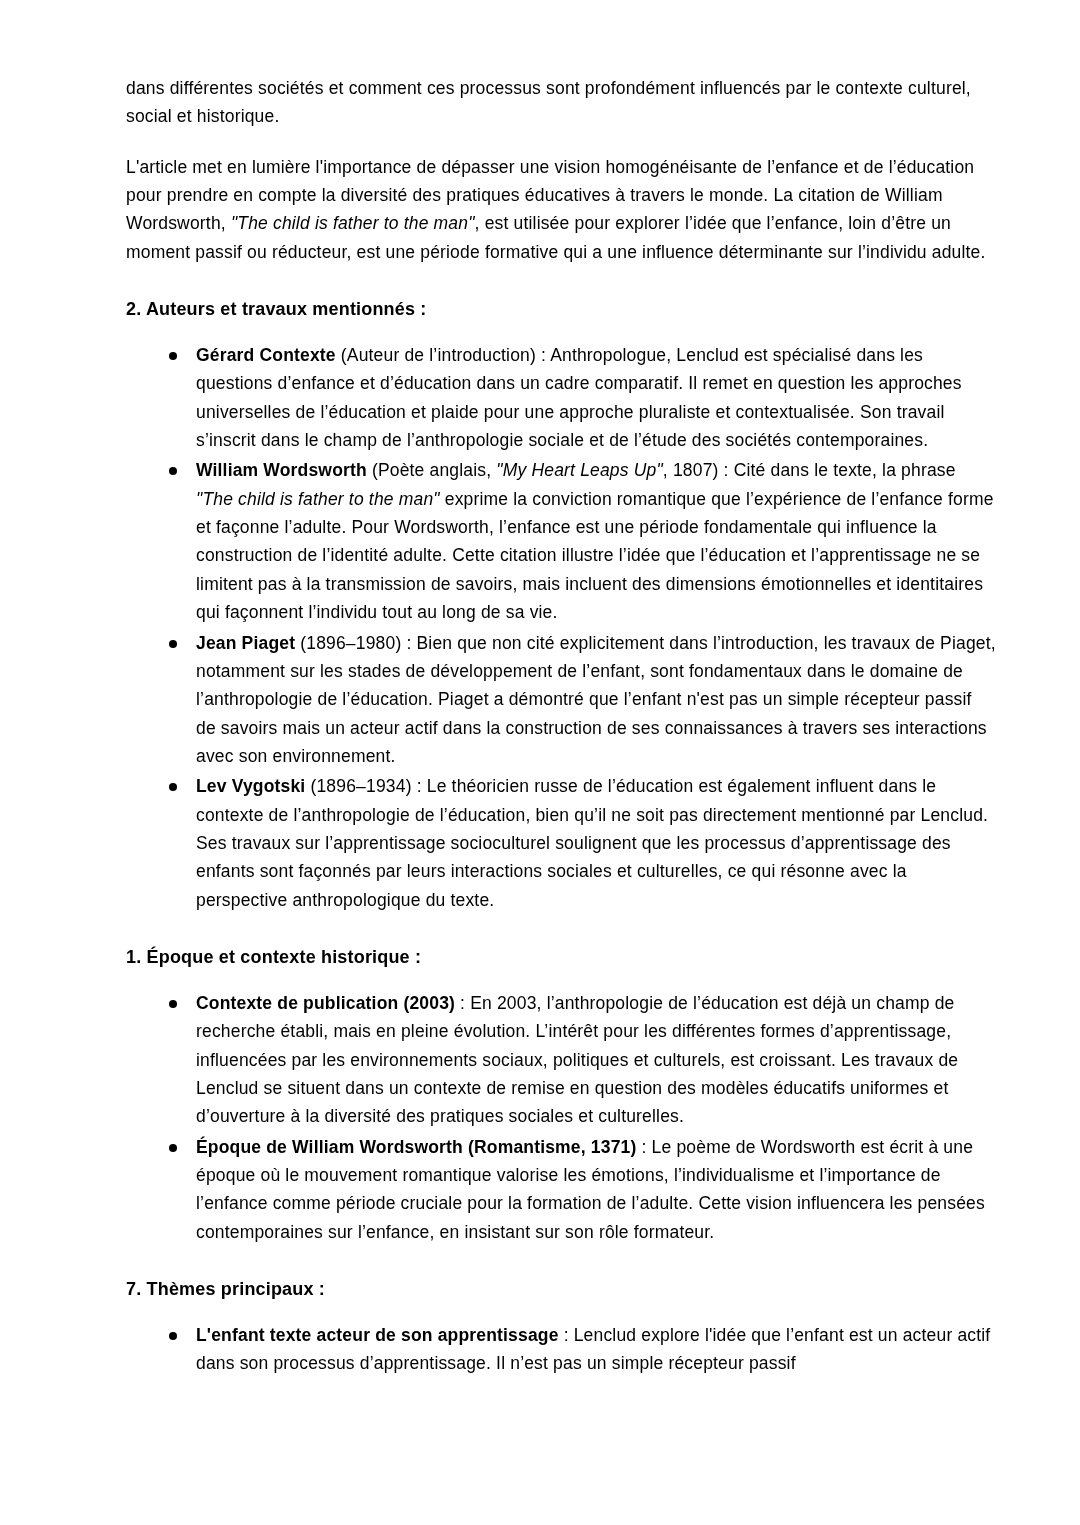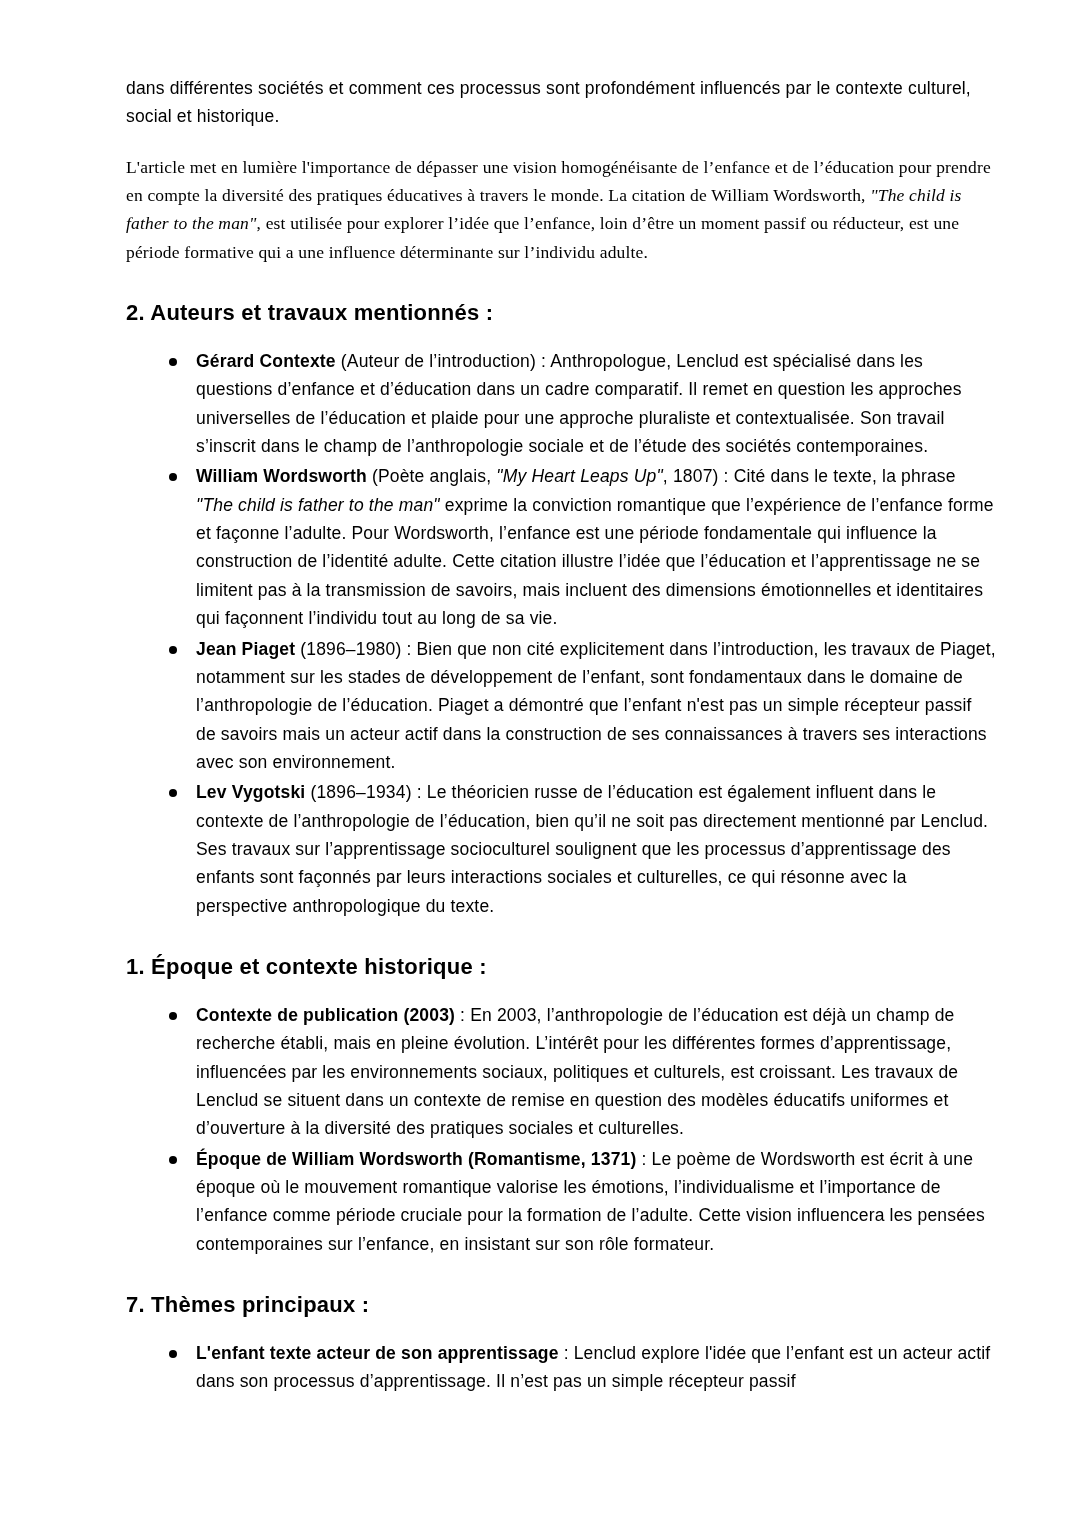--- a/index.html
+++ b/index.html
@@ -24,24 +24,23 @@
   }
   p.para {
     font-size: 17.5px;
     line-height: 1.62;
     margin: 0 0 22px 0;
     text-align: left;
     letter-spacing: 0.01em;
   }
   p.para.tight {
     margin-bottom: 26px;
-    font-family: Liberation Serif, serif;
   }
   h2.section {
-    font-size: 22px;
+    font-size: 18px;
     font-weight: bold;
     margin: 30px 0 18px 0;
     line-height: 1.5;
     letter-spacing: 0.01em;
   }
   ul.bullets {
     list-style: none;
     margin: 0 0 6px 0;
     padding: 0 0 0 36px;
   }

